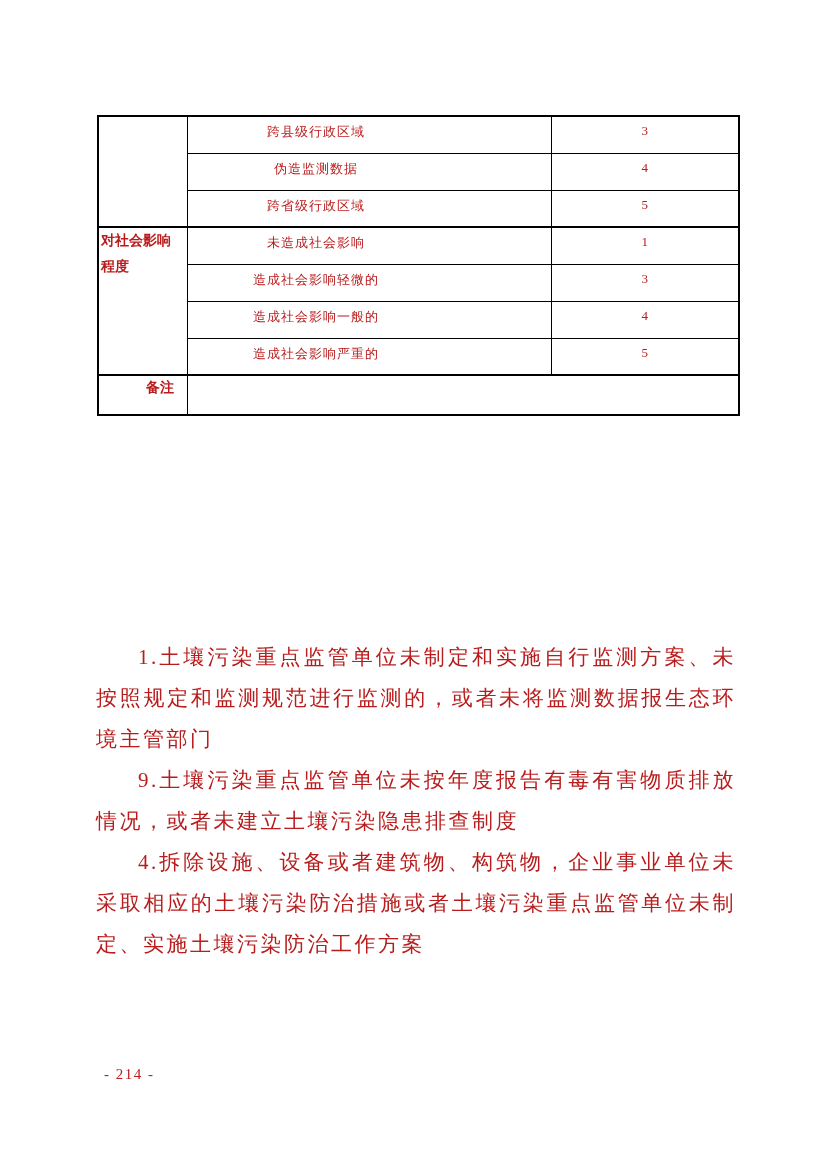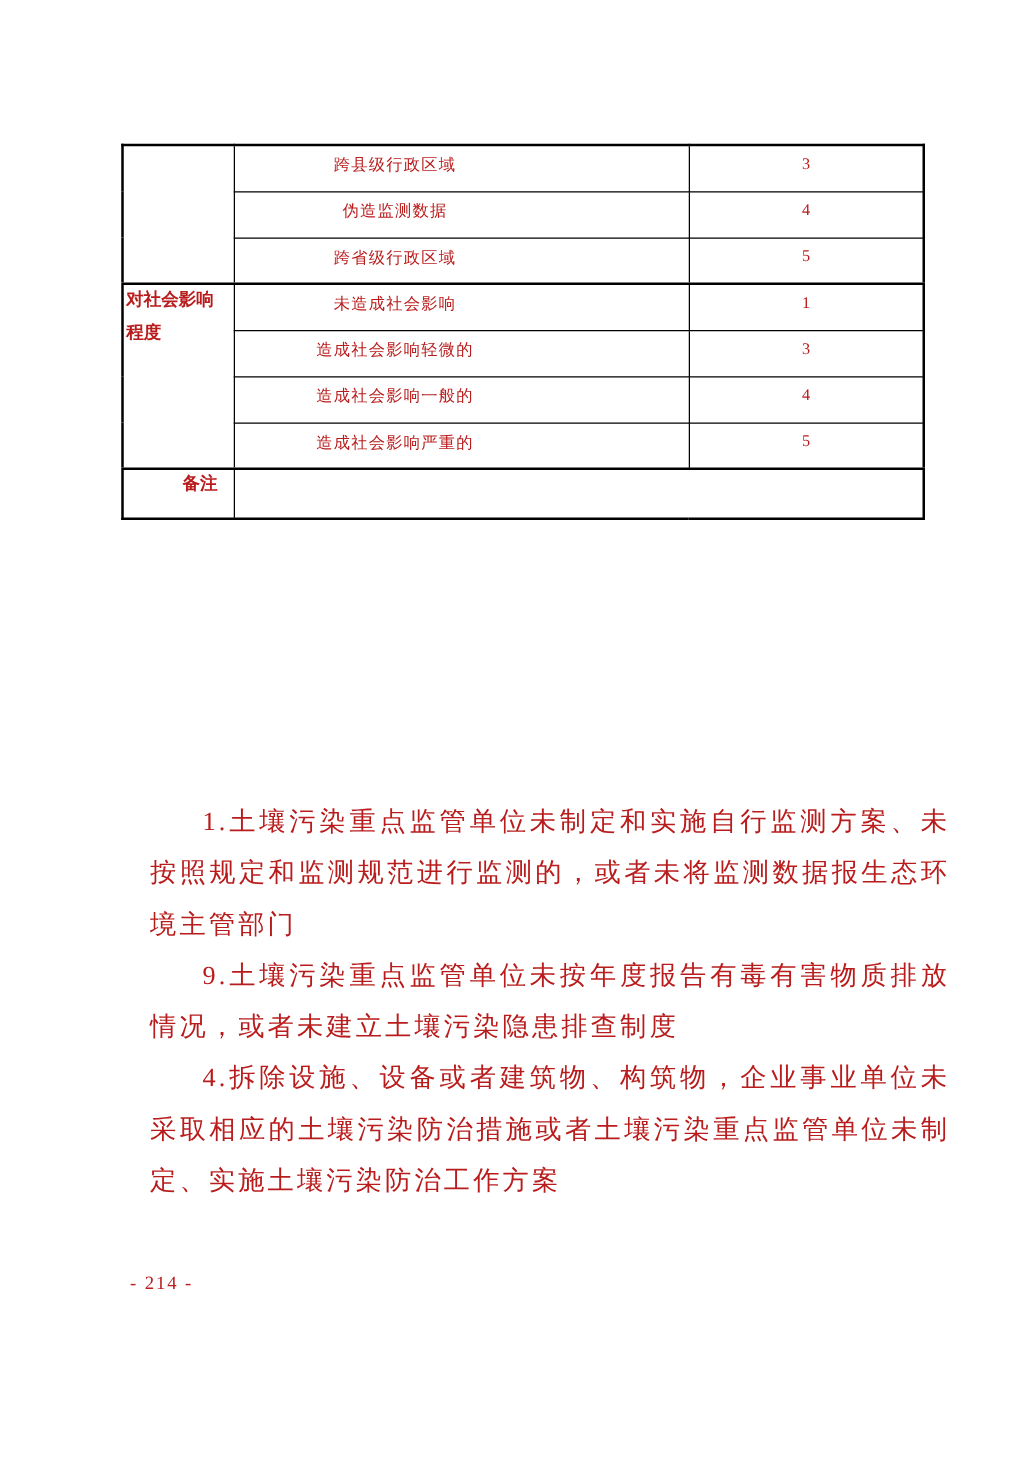--- a/index.html
+++ b/index.html
@@ -79,32 +79,31 @@
   
   .body-text {
     position: absolute;
     left: 96px;
     top: 637px;
     width: 640px;
     font-size: 21px;
     line-height: 41px;
     letter-spacing: 2.5px;
     text-align: justify;
-    margin-left: 24px;
   }
   .body-text p {
     margin: 0;
     text-indent: 42px;
   }
 
   
   .page-number {
     position: absolute;
     left: 104px;
-    top: 1019px;
+    top: 1066px;
     font-size: 15px;
     letter-spacing: 1.5px;
   }
 </style>
 </head>
 <body>
 
 <div class="page">
 
   <table class="score-table">

